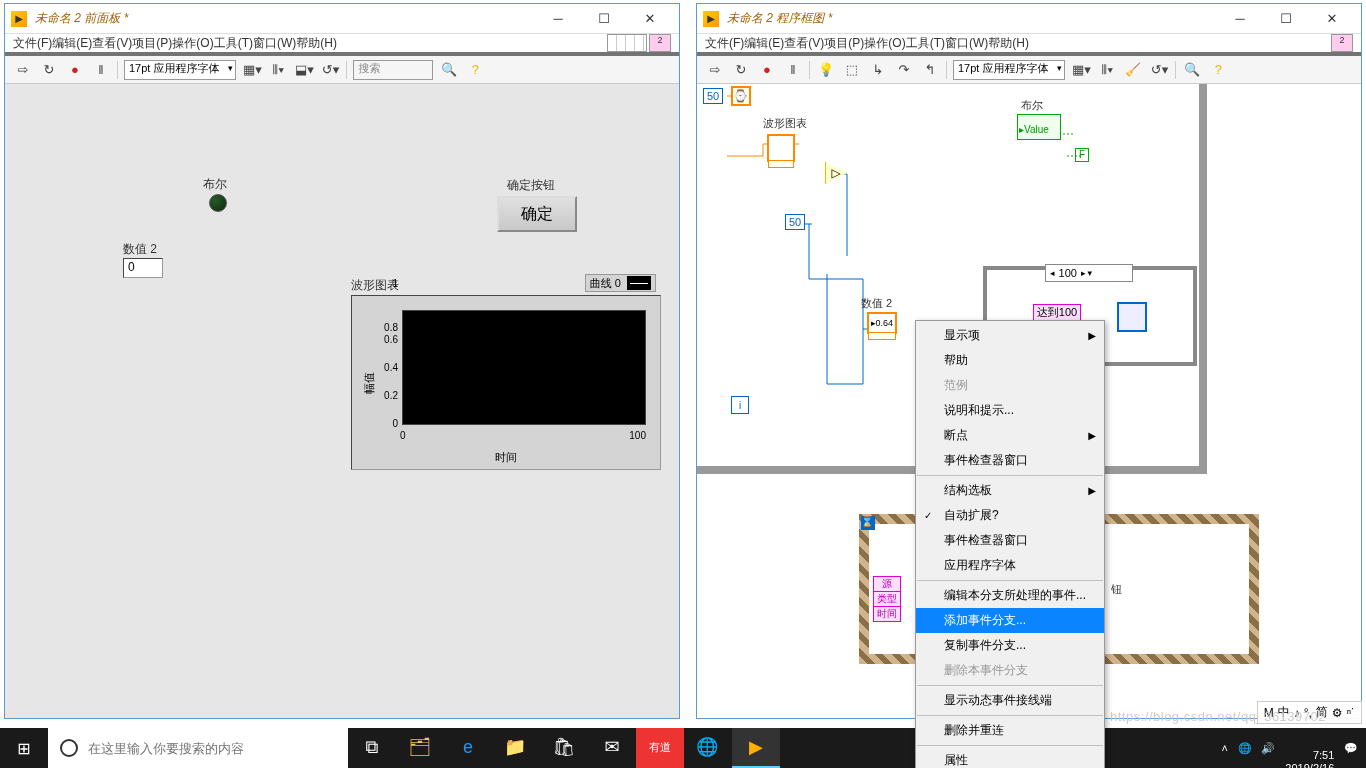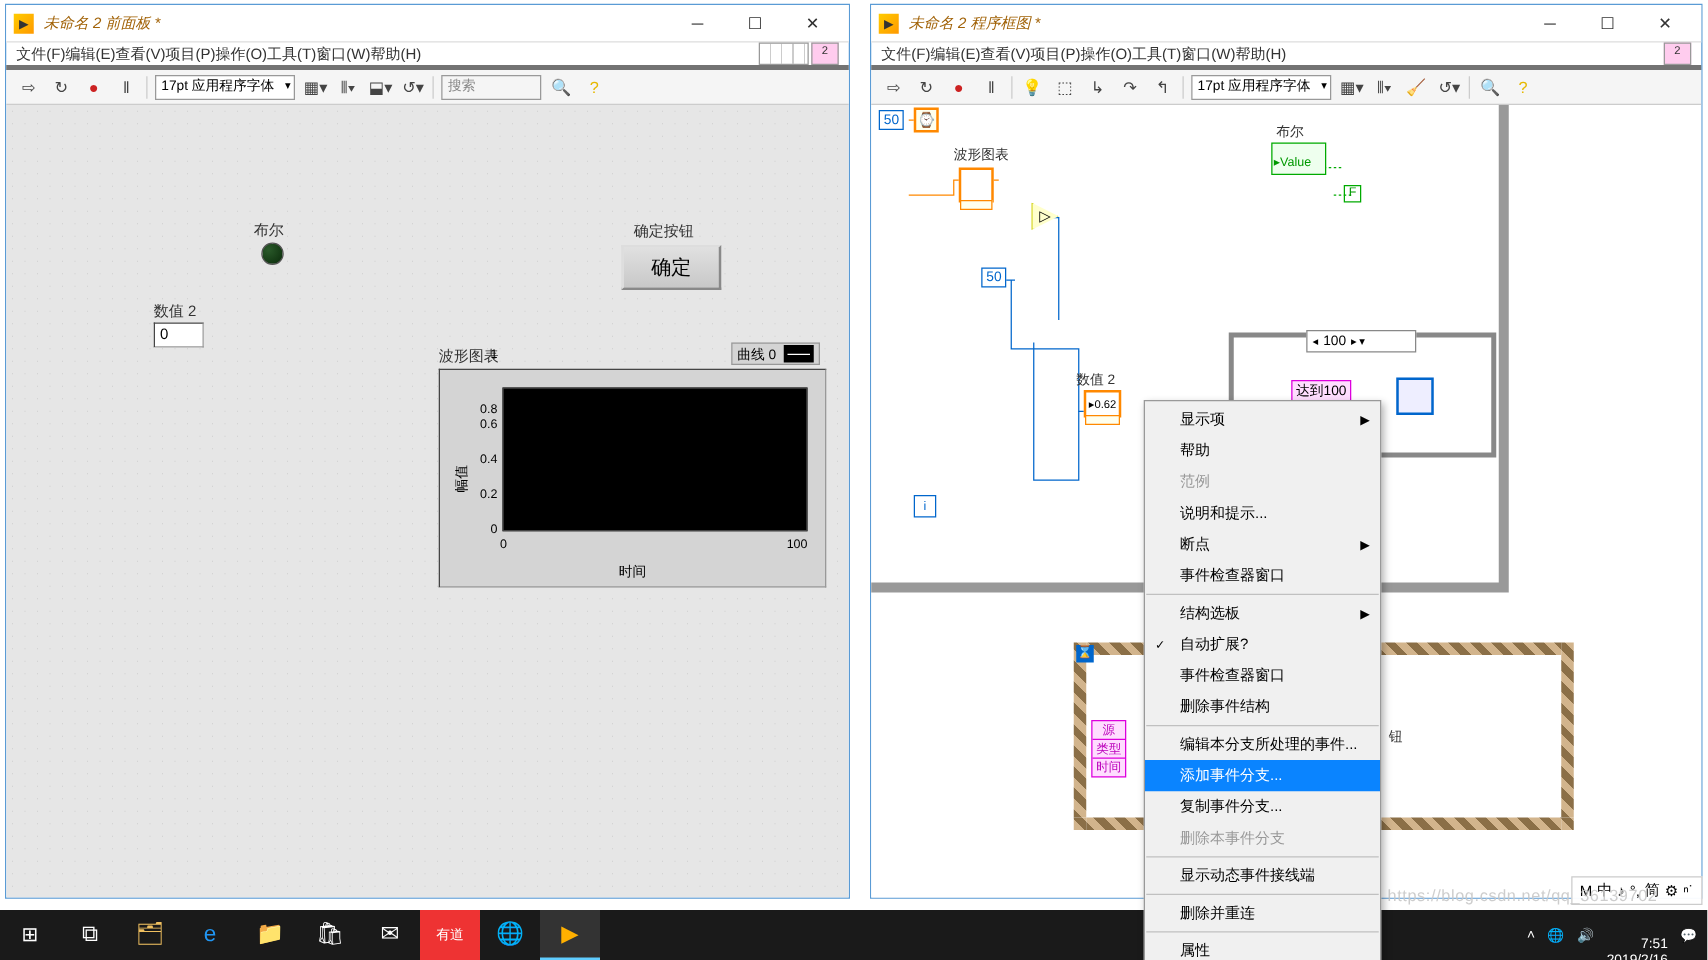--- a/index.html
+++ b/index.html
@@ -209,21 +209,21 @@
     <div style="position:absolute; left:128px; top:78px; width:22px;height:22px; background:#ffc; border:1px solid #cc0; display:flex;align-items:center;justify-content:center; clip-path: polygon(0 0,100% 50%,0 100%);">▷</div>
     <div class="const-box" style="left:88px; top:130px;">50</div>
     <div class="bd-label" style="left:324px; top:14px;">布尔</div>
     <div style="position:absolute; left:320px; top:30px; width:44px; height:26px; border:1px solid #0a0; background:#efe;"></div>
     <div style="position:absolute; left:320px; top:40px; font-size:10px; color:#090; padding-left:2px;">▸<span>Value</span></div>
     <div style="position:absolute; left:378px; top:64px; width:14px;height:14px; border:1px solid #0a0; color:#090; font-size:10px; text-align:center;">F</div>
 
     <div class="loop-struct" style="left:286px; top:182px; width:214px; height:100px; border-width:4px; border-color:#888;"></div>
     <div class="case-sel" style="left:348px; top:180px; width:88px; height:18px;">100</div>
     <div class="bd-label" style="left:164px; top:212px;">数值 2</div>
-    <div class="node-box dbl" style="left:170px; top:228px; width:30px; height:22px; display:flex;align-items:center;justify-content:center;font-size:9px;">▸<span>0.62</span></div>
+    <div class="node-box dbl" style="left:170px; top:228px; width:30px; height:22px; display:flex;align-items:center;justify-content:center;font-size:9px;">▸<span>0.64</span></div>
     <div style="position:absolute; left:336px; top:220px; width:48px; height:18px; border:1px solid #d0d; background:#fdf; font-size:11px; text-align:center;">达到100</div>
     <div style="position:absolute; left:420px; top:218px; width:30px; height:30px; border:2px solid #06c; background:#eef;"></div>
     <div class="term" style="left:34px; top:312px;">i</div>
 
     <div class="event-struct" style="left:162px; top:430px; width:400px; height:150px;"></div>
     <div style="position:absolute; left:164px; top:432px; width:14px;height:14px; background:#06c; color:#fff; font-size:10px; text-align:center;">⌛</div>
     <div style="position:absolute; left:176px; top:492px; width:28px; display:flex; flex-direction:column; font-size:10px; border:1px solid #d0d; background:#fdf;">
       <div style="border-bottom:1px solid #d0d; text-align:center; color:#b0b;">源</div>
       <div style="border-bottom:1px solid #d0d; text-align:center; color:#b0b;">类型</div>
       <div style="text-align:center; color:#b0b;">时间</div>
@@ -236,21 +236,21 @@
     <div class="mi">显示项<span class="arrow">▶</span></div>
     <div class="mi">帮助</div>
     <div class="mi disabled">范例</div>
     <div class="mi">说明和提示...</div>
     <div class="mi">断点<span class="arrow">▶</span></div>
     <div class="mi">事件检查器窗口</div>
     <hr>
     <div class="mi">结构选板<span class="arrow">▶</span></div>
     <div class="mi">自动扩展?<span class="check">✓</span></div>
     <div class="mi">事件检查器窗口</div>
-    <div class="mi">删除事件结构</div>
+    <div class="mi">应用程序字体</div>
     <hr>
     <div class="mi">编辑本分支所处理的事件...</div>
     <div class="mi active">添加事件分支...</div>
     <div class="mi">复制事件分支...</div>
     <div class="mi disabled">删除本事件分支</div>
     <hr>
     <div class="mi">显示动态事件接线端</div>
     <hr>
     <div class="mi">删除并重连</div>
     <hr>
@@ -264,20 +264,24 @@
     <span>°,</span>
     <span>简</span>
     <span>⚙</span>
     <span>ⁿ˙</span>
   </div>
 
 <div class="watermark">https://blog.csdn.net/qq_36139702</div>
 
 <div class="taskbar">
   <div class="tb-start">⊞</div>
+  <div class="tb-search">
+    <div class="circle"></div>
+    <input placeholder="在这里输入你要搜索的内容" style="">
+  </div>
   <div class="tb-apps">
     <div class="tb-app">⧉</div>
     <div class="tb-app" style="color:#f0c060">🗂</div>
     <div class="tb-app" style="color:#2196f3">e</div>
     <div class="tb-app" style="color:#f0c060">📁</div>
     <div class="tb-app">🛍</div>
     <div class="tb-app">✉</div>
     <div class="tb-app" style="background:#e33;font-size:11px">有道</div>
     <div class="tb-app">🌐</div>
     <div class="tb-app active" style="color:#ffb000">▶</div>

